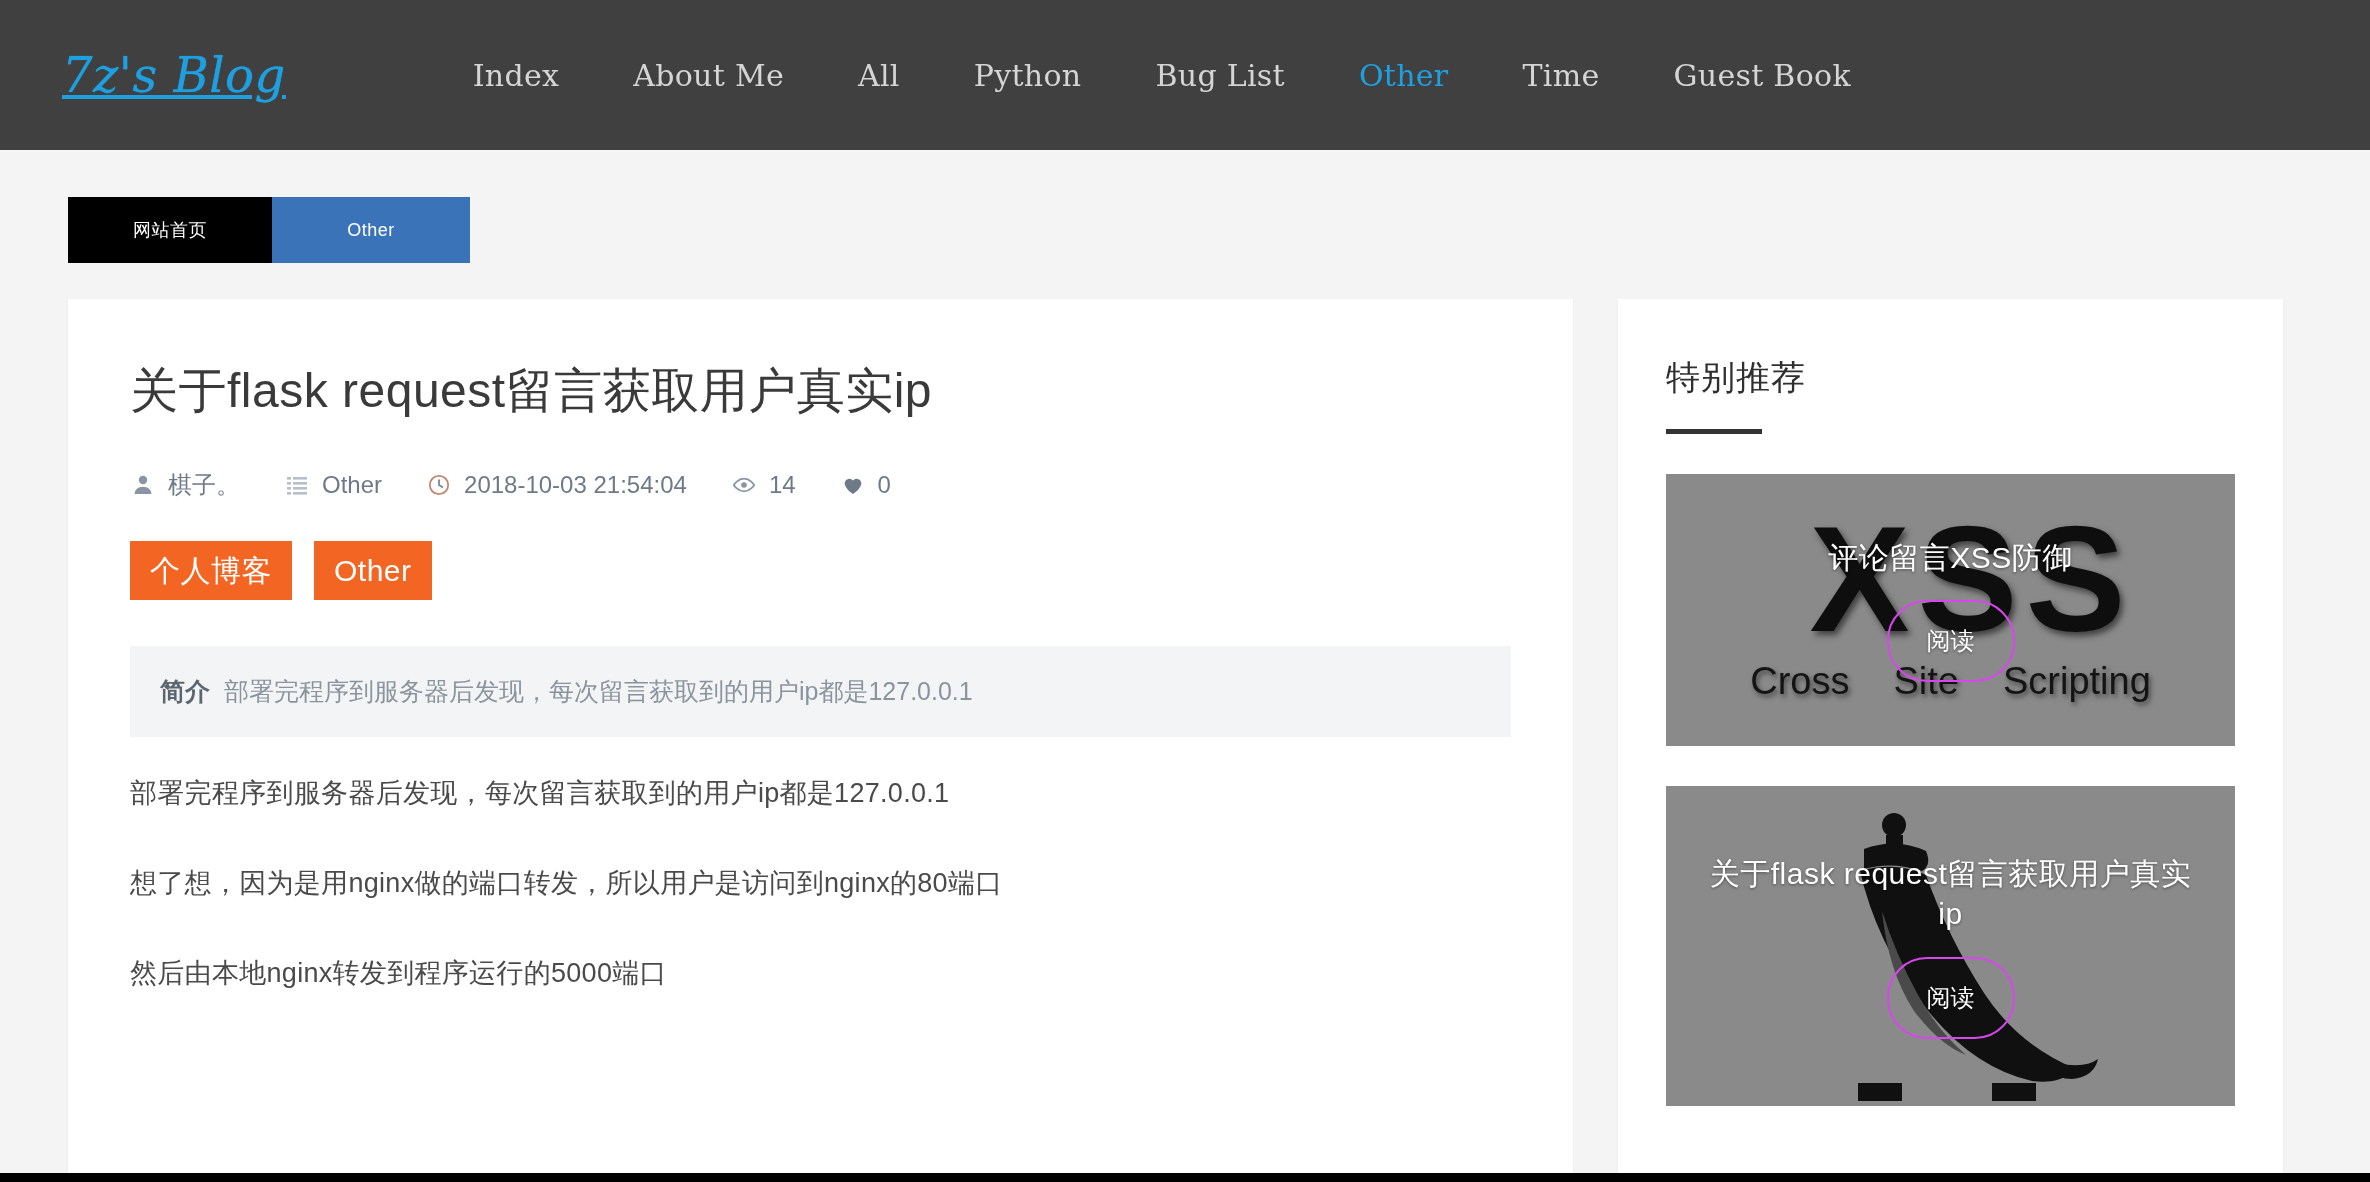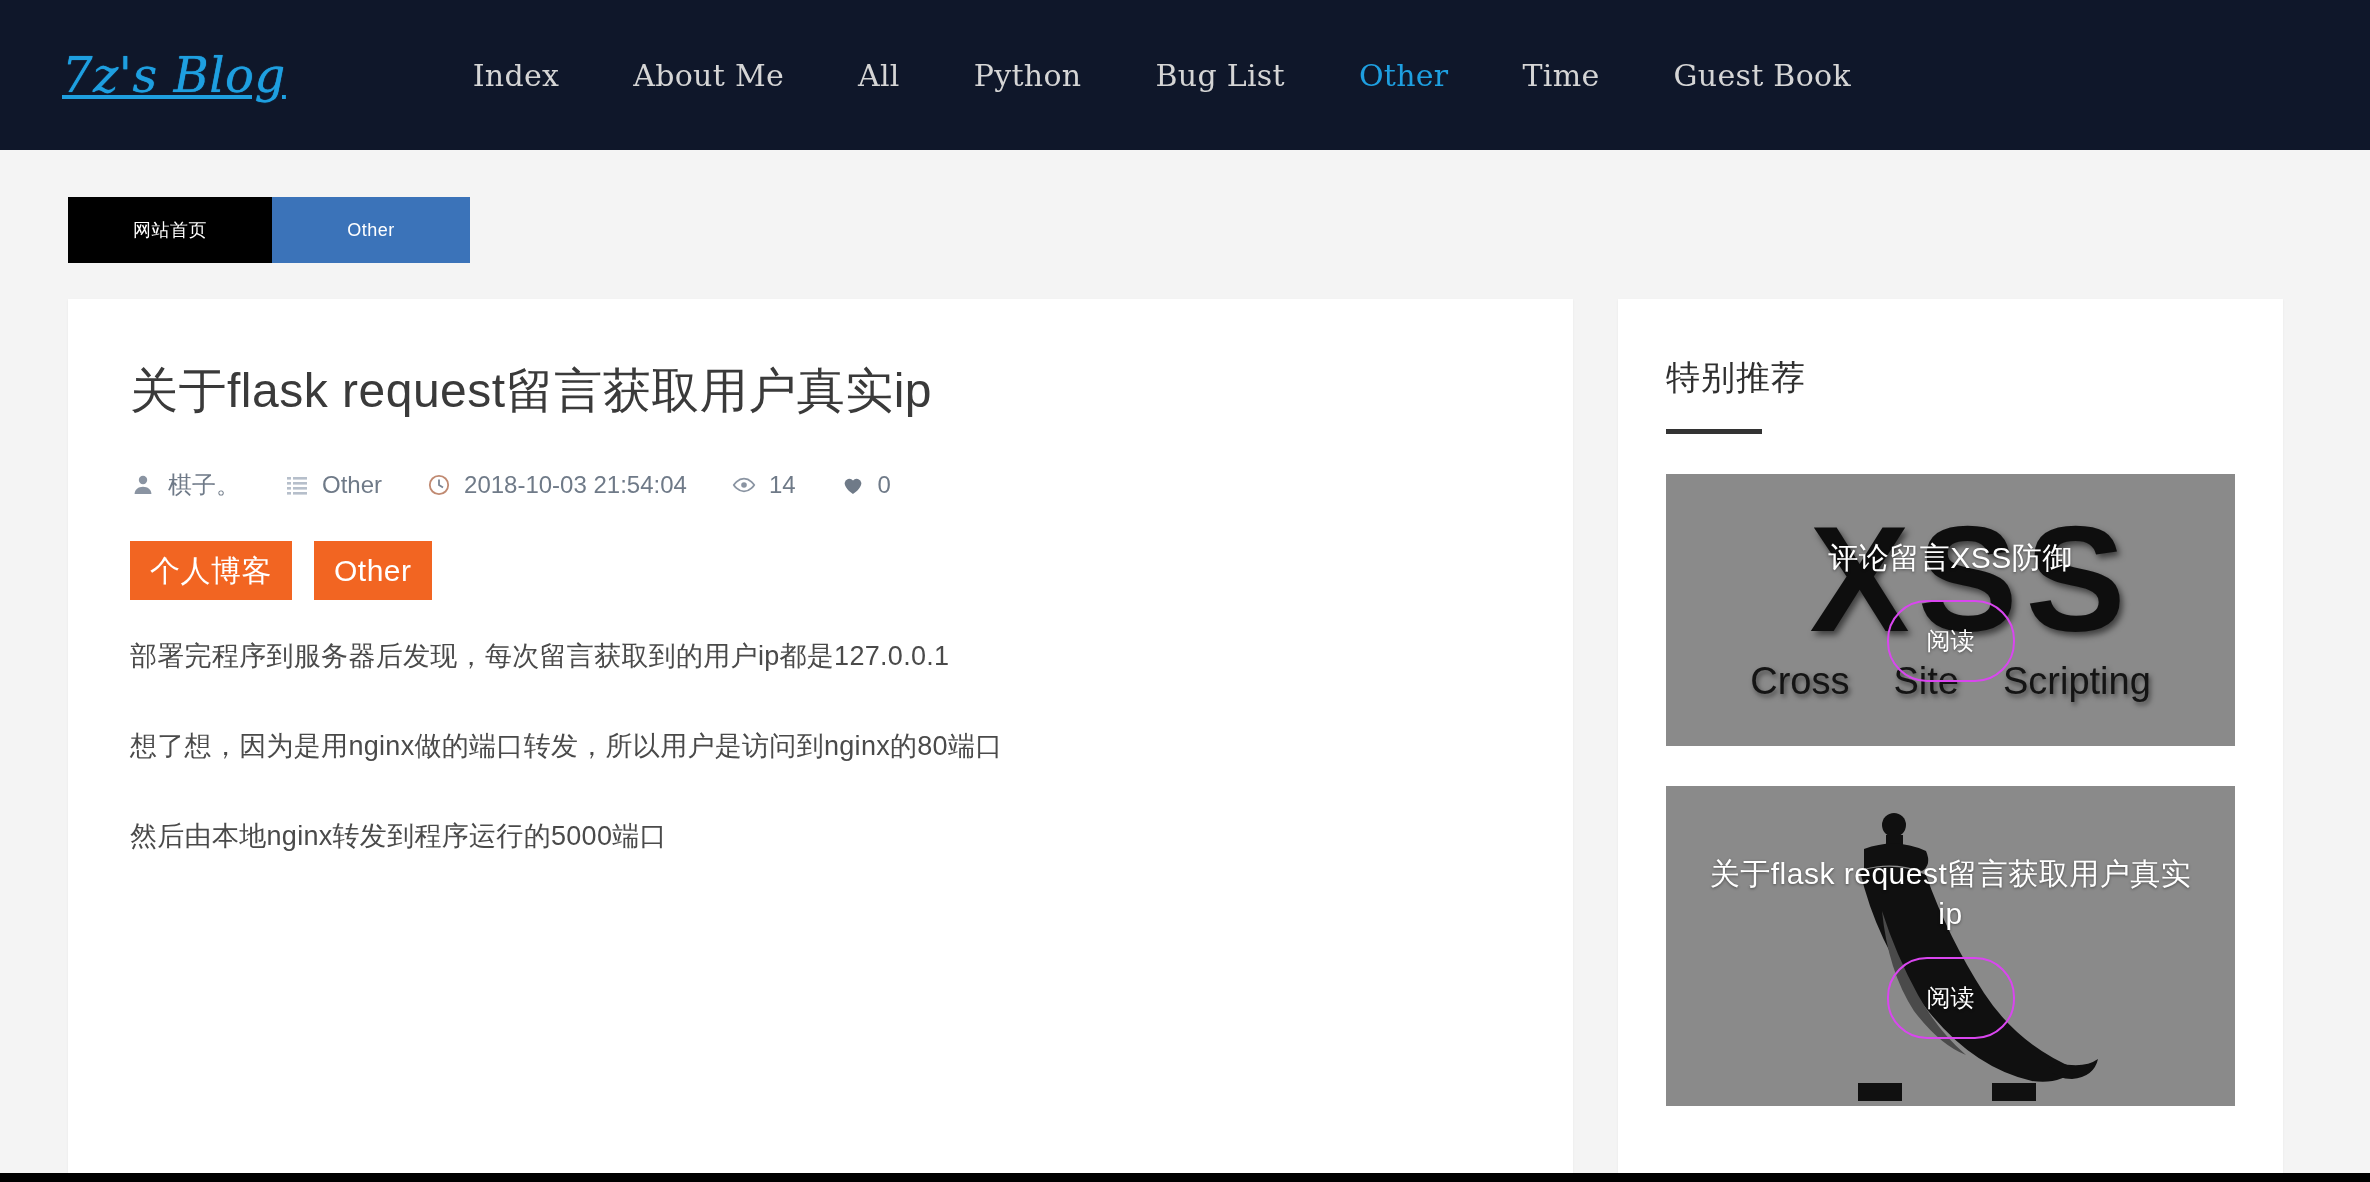--- a/index.html
+++ b/index.html
@@ -14,21 +14,21 @@
   body {
     background: #f4f4f4;
     font-family: "Liberation Sans", "DejaVu Sans", sans-serif;
     color: #333;
   }
 
   
   .topbar {
     width: 100%;
     height: 150px;
-    background: #0f172a;
+    background: #404040;
     display: flex;
     align-items: center;
     position: relative;
   }
 
   .brand {
     margin-left: 62px;
     font-family: "DejaVu Serif", serif;
     font-style: italic;
     font-size: 48px;
@@ -394,20 +394,23 @@
         <span class="meta-text">0</span>
       </span>
 
     </div>
 
     <div class="tags">
       <a href="#" class="tag">个人博客</a>
       <a href="#" class="tag">Other</a>
     </div>
 
+    <div class="summary">
+      <span class="sum-label">简介</span><span>部署完程序到服务器后发现，每次留言获取到的用户ip都是127.0.0.1</span>
+    </div>
 
     <div class="body-text">
       <p>部署完程序到服务器后发现，每次留言获取到的用户ip都是127.0.0.1</p>
       <p>想了想，因为是用nginx做的端口转发，所以用户是访问到nginx的80端口</p>
       <p>然后由本地nginx转发到程序运行的5000端口</p>
     </div>
 
   </div>
 
   <aside class="sidebar">

